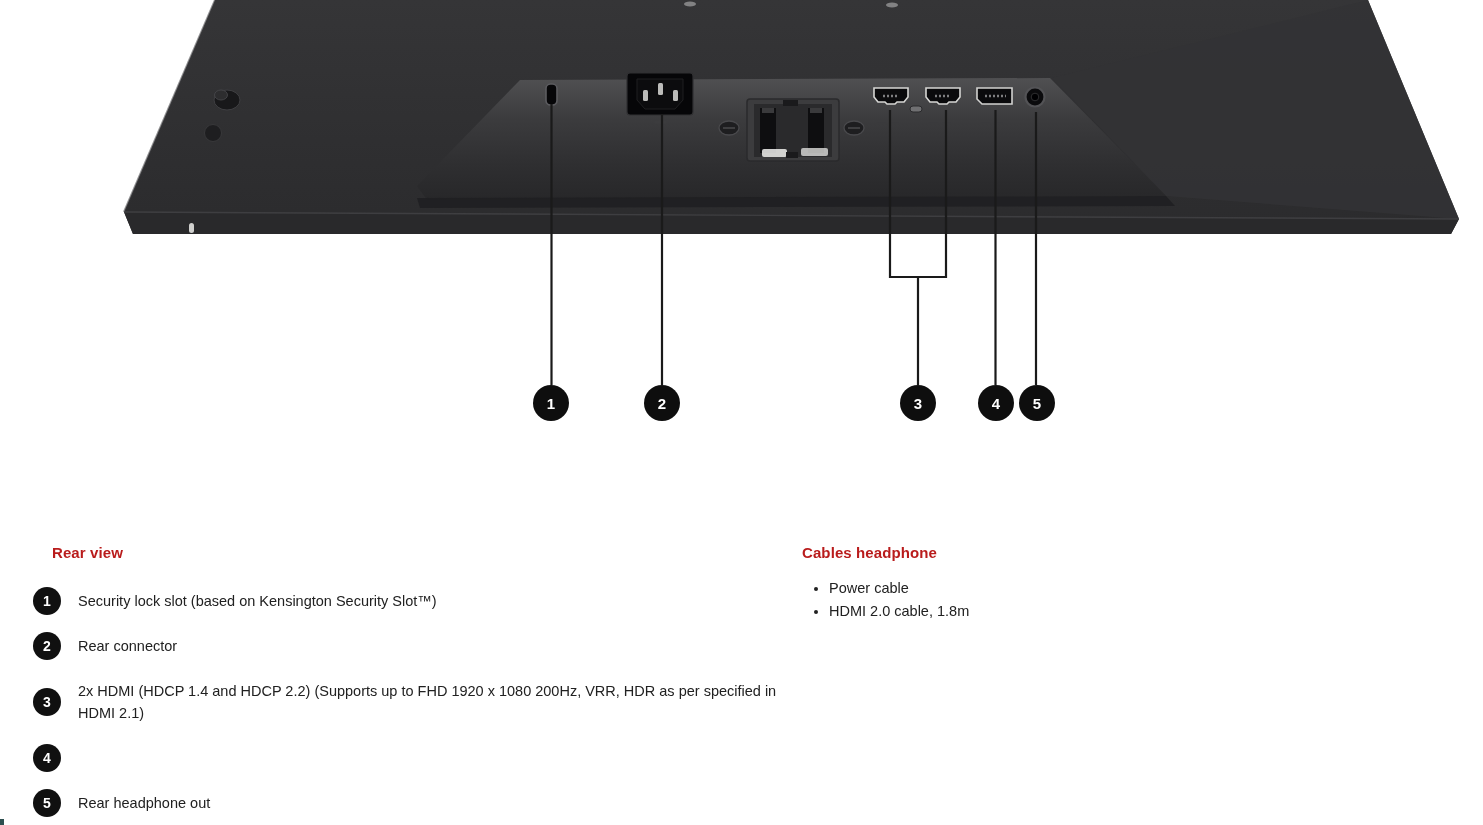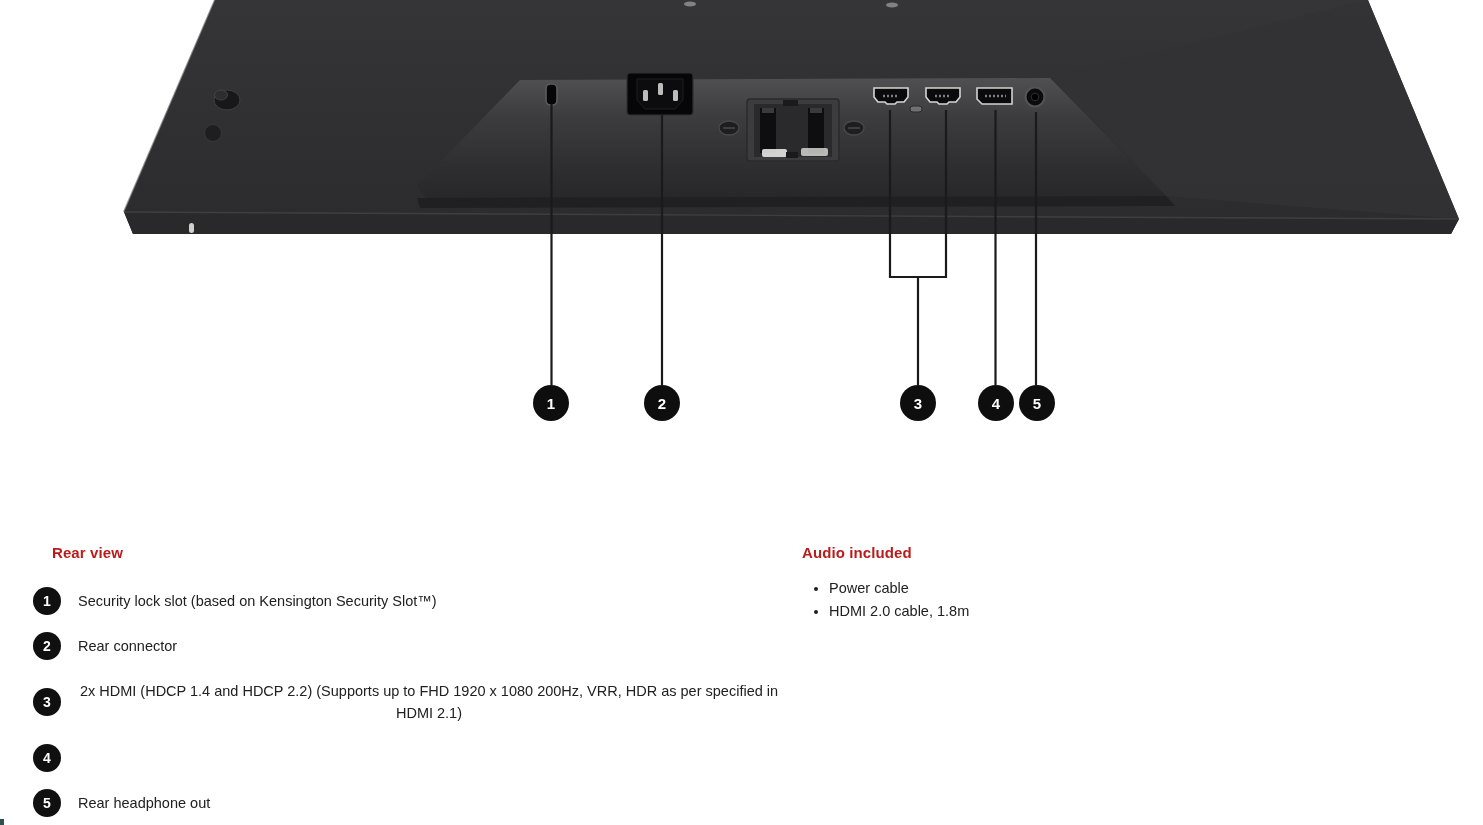--- a/index.html
+++ b/index.html
@@ -15,21 +15,21 @@
   .legend-row{
     position:absolute;left:33px;display:flex;align-items:center;gap:17px;
     transform:translateY(-50%);
   }
   .badge{
     width:28px;height:28px;border-radius:50%;background:#101010;color:#fff;
     font-size:14px;font-weight:bold;display:flex;align-items:center;justify-content:center;
     flex:0 0 28px;
   }
   .legend-text{
-    font-size:14.5px;line-height:22px;color:#212121;max-width:702px;text-align:center;
+    font-size:14.5px;line-height:22px;color:#212121;max-width:702px;
   }
   .cables-list{
     position:absolute;left:802px;top:577px;margin:0;padding:0 0 0 27px;
   }
   .cables-list li{
     font-size:14.5px;line-height:23px;color:#212121;
   }
   .edge-artifact{
     position:absolute;left:0;top:819px;width:4px;height:6px;background:#2d4f4f;
   }
@@ -174,21 +174,21 @@
 
   <div class="legend-row" style="top:758px">
     <div class="badge">4</div>
   </div>
 
   <div class="legend-row" style="top:803px">
     <div class="badge">5</div>
     <div class="legend-text">Rear headphone out</div>
   </div>
 
-  <div class="section-title" style="left:802px;top:544px">Audio included</div>
+  <div class="section-title" style="left:802px;top:544px">Cables headphone</div>
   <ul class="cables-list">
     <li>Power cable</li>
     <li>HDMI 2.0 cable, 1.8m</li>
   </ul>
 
   <div class="edge-artifact"></div>
 
 </div>
 
 </body></html>

